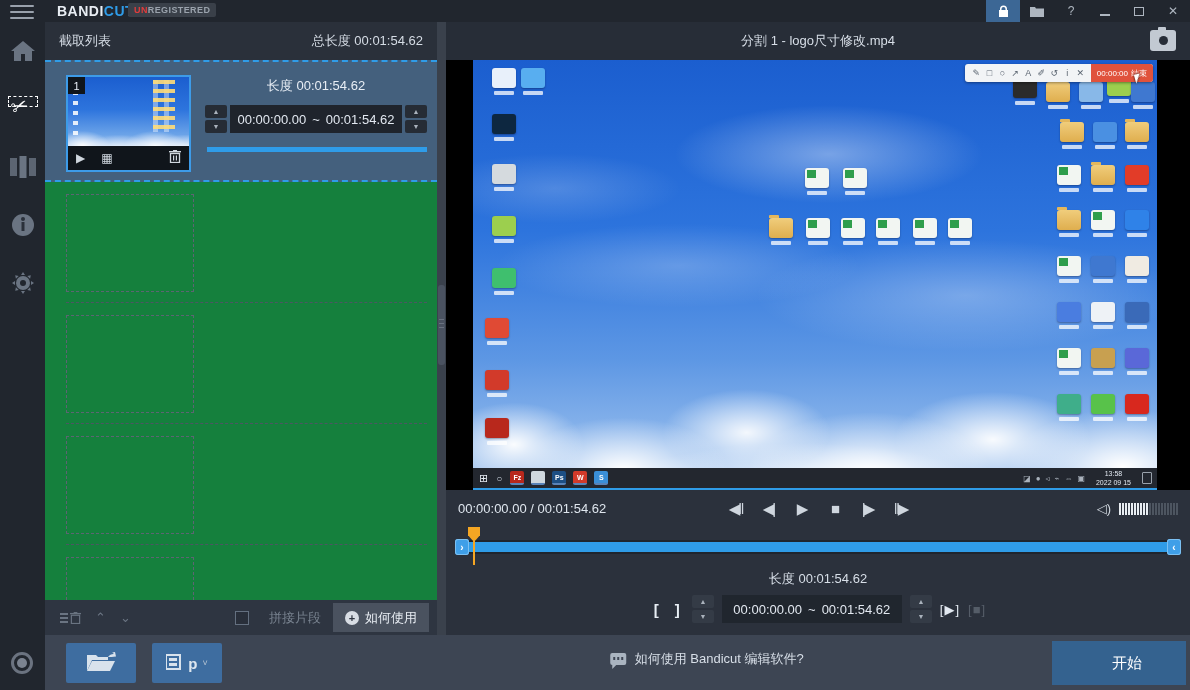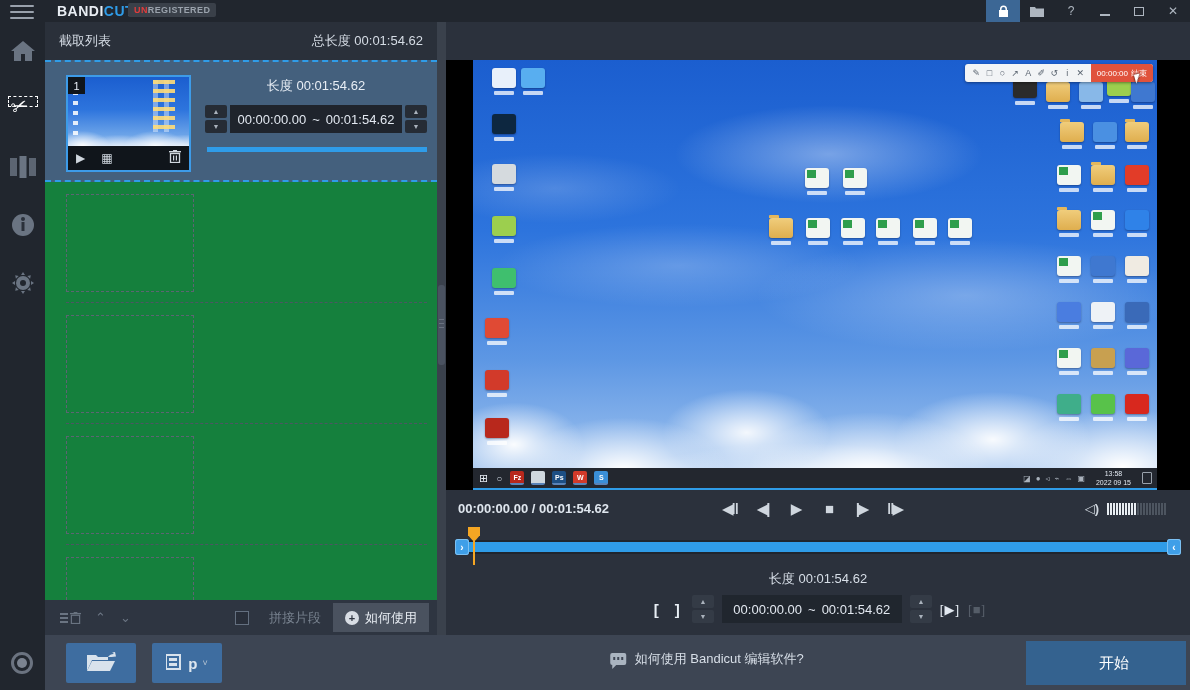--- a/index.html
+++ b/index.html
@@ -113,21 +113,21 @@
   .rec-btn { height:18px; background:#e0523c; border-radius:0 3px 3px 0; color:#fff; font-size:8px; display:flex; align-items:center; gap:3px; padding:0 6px; margin-left:4px; cursor:pointer; }
   .cursor-arrow { position:absolute; right:12px; top:10px; width:0; height:0; border-left:6px solid #fff; border-bottom:9px solid rgba(0,0,0,0); transform:rotate(-15deg); filter:drop-shadow(0 0 1px #000); z-index:5;}
   .vtaskbar { position:absolute; left:0; right:0; bottom:0; height:20px; background:#23272f; display:flex; align-items:center; z-index:4;}
   .vt-start { color:#e8eef5; font-size:11px; margin:0 8px 0 6px; cursor:pointer;}
   .vt-search { color:#c8d0da; font-size:10px; margin-right:8px; cursor:pointer;}
   .vt-app { width:14px; height:14px; border-radius:2px; margin-right:7px; font-size:7px; font-weight:bold; color:#fff; display:flex; align-items:center; justify-content:center; cursor:pointer; border-bottom:2px solid #5a83b8;}
   .vt-tray { margin-left:auto; display:flex; align-items:center; gap:5px; color:#aab2bc; font-size:8px; }
   .vt-clock { color:#e2e8f0; font-size:7px; text-align:center; line-height:1.3; margin:0 6px; }
   .vt-note { width:10px; height:12px; border:1px solid #9aa2ac; border-radius:1px; margin-right:5px; }
 
-  .transport { position:absolute; left:0; right:12px; top:468px; height:37px; display:flex; align-items:center;font-weight:bold; }
+  .transport { position:absolute; left:0; right:0; top:468px; height:37px; display:flex; align-items:center; }
   .t-time { position:absolute; left:12px; font-size:13px; color:#dfe6ee; }
   .t-buttons { position:absolute; left:50%; transform:translateX(-50%); display:flex; gap:9px; }
   .t-btn { color:#cfd6de; font-size:15px; cursor:pointer; letter-spacing:-2px; min-width:24px; text-align:center;}
   .t-right { position:absolute; right:12px; display:flex; align-items:center; gap:8px; }
   .spk { color:#cfd6de; font-size:13px; cursor:pointer;}
   .volbars { display:flex; gap:1px; align-items:center; cursor:pointer;}
   .volbars i { width:2px; height:12px; background:#4d5560; } .volbars i.on { background:#e8edf2; }
 
   .timeline { position:absolute; left:9px; right:9px; top:505px; height:38px; }
   .tl-track { position:absolute; left:0; right:0; top:13px; height:14px; background:#1f252e; border-radius:2px; }
@@ -150,21 +150,21 @@
   .footer { position:absolute; left:45px; right:0; bottom:0; height:55px; background:#3d4553; }
   .blue-btn { position:absolute; top:8px; width:70px; height:40px; background:#3e6da0; border-radius:2px; display:flex; align-items:center; justify-content:center; cursor:pointer; color:#dde6ef;}
   .blue-btn.open { left:21px; }
   .blue-btn.preset { left:107px; }
   .preset .chev { font-size:9px; color:#b9c6d4; margin-left:5px;}
   .preset .pico { font-weight:bold; font-size:15px; letter-spacing:0;}
   .help-group { position:absolute; left:50%; top:0; height:47px; transform:translateX(-4%); display:flex; align-items:center; gap:9px; color:#d8dfe8; font-size:13px; cursor:pointer;}
   .bubble { width:16px; height:12px; background:#aab4c0; border-radius:2px; position:relative; }
   .bubble:after { content:""; position:absolute; left:2px; bottom:-4px; border-left:4px solid #aab4c0; border-bottom:4px solid rgba(0,0,0,0); }
   .bubble i { position:absolute; top:4px; left:3px; width:2px; height:3px; background:#3d4553; box-shadow:4px 0 0 #3d4553, 8px 0 0 #3d4553; }
-  .start-btn { position:absolute; right:4px; top:6px; width:160px; height:44px; background:#34628f; color:#fff; font-size:15px; display:flex; align-items:center; justify-content:center; cursor:pointer;padding-left:16px; }
+  .start-btn { position:absolute; right:4px; top:6px; width:134px; height:44px; background:#34628f; color:#fff; font-size:15px; display:flex; align-items:center; justify-content:center; cursor:pointer;padding-left:16px; }
 </style>
 </head>
 <body>
 
 <div class="app">
 
   <div class="topbar">
     <div class="hamburger">
         <i></i>
         <i></i>
@@ -326,20 +326,26 @@
         <span>如何使用</span>
       </span>
     </div>
   </div>
 
   <div class="vscroll">
       <div class="thumb"></div>
     </div>
 
   <div class="player">
+    <div class="player-title">
+      <span>分割 1 - logo尺寸修改.mp4</span>
+      <span class="cam-btn">
+          <span class="lens"></span>
+        </span>
+    </div>
 
     <div class="video-zone">
       <div class="video">
         <div class="wisps"></div>
         <div class="clouds"></div>
         <div id="desktopIcons">
             <div class="dicon" style="left: 19px; top: 8px; background: rgb(232, 240, 250);"></div>
             <div class="dicon" style="left: 48px; top: 8px; background: rgb(88, 174, 240);"></div>
             <div class="dicon" style="left: 19px; top: 54px; background: rgb(13, 39, 64);"></div>
             <div class="dicon" style="left: 19px; top: 104px; background: rgb(213, 218, 222);"></div>

